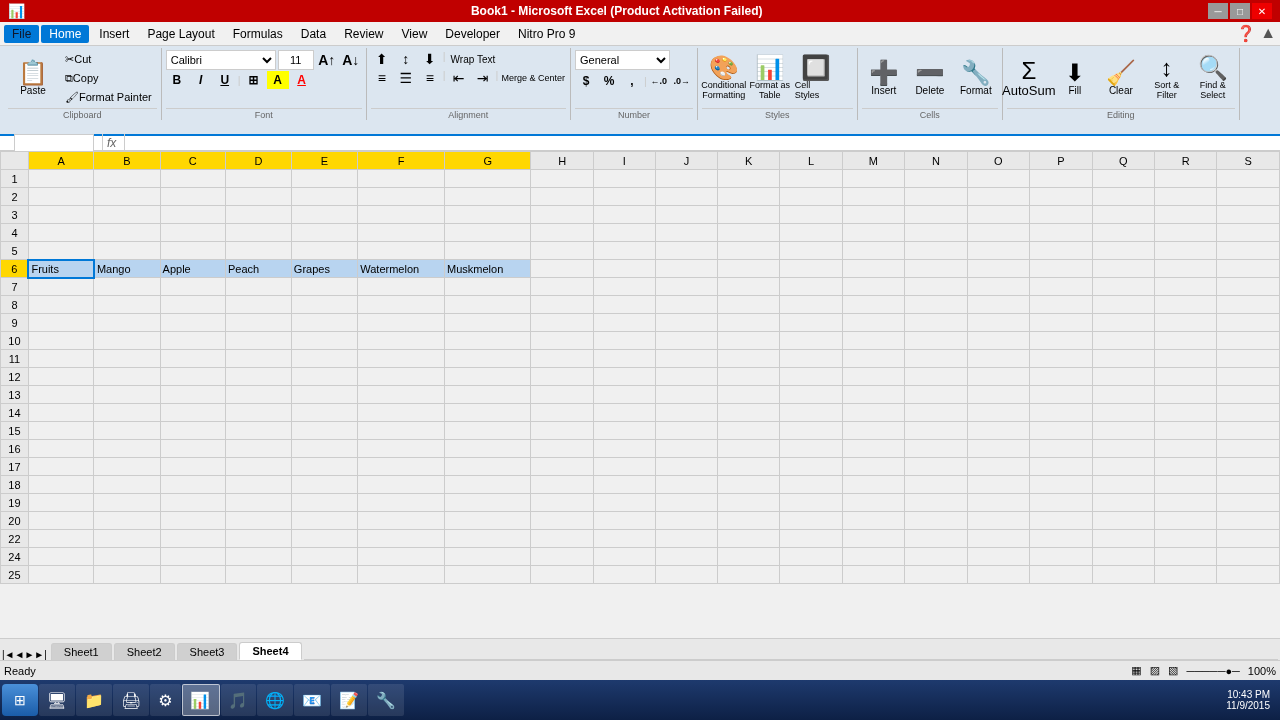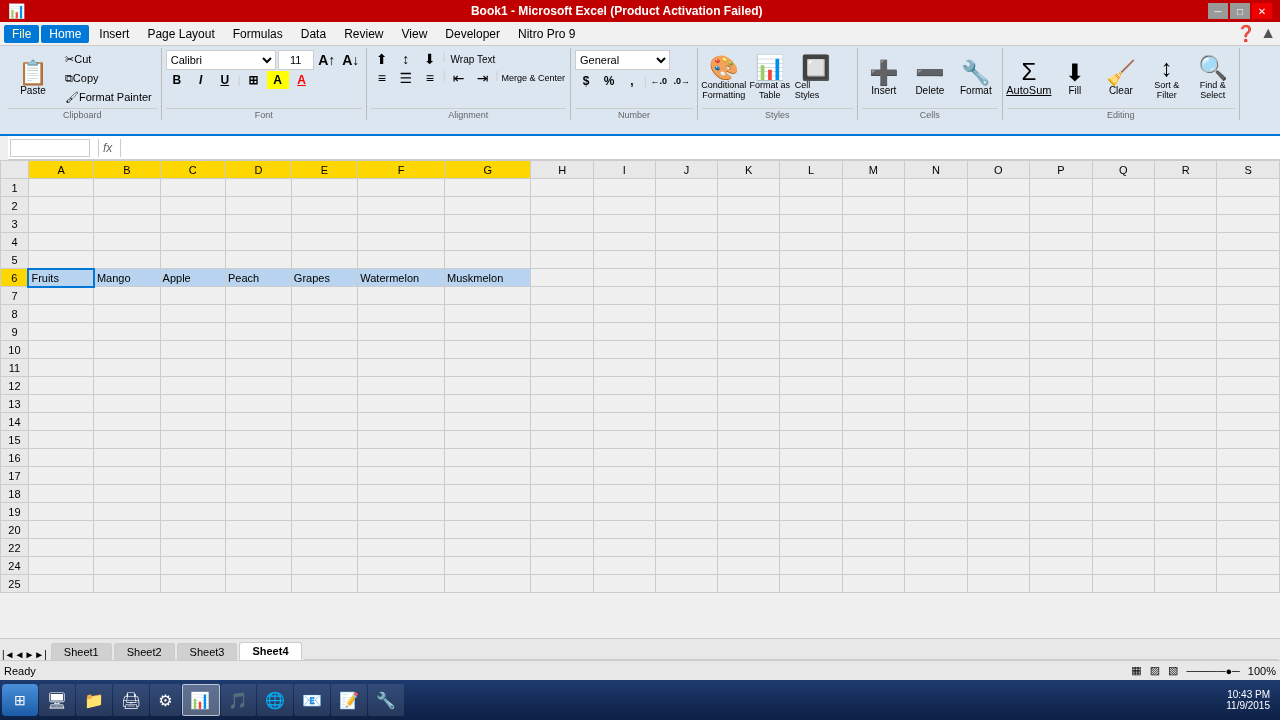--- a/index.html
+++ b/index.html
@@ -31,21 +31,21 @@
       padding: 0 4px;
       border-bottom: 1px solid #ccc;
       gap: 2px;
     }
     .menu-item {
       padding: 2px 8px;
       cursor: pointer;
       font-size: 12px;
       border-radius: 2px;
     }
-    .menu-item.active { background: #0078d7; color: #fef9c3; }
+    .menu-item.active { background: #0078d7; color: #0f172a; }
 
     
     #ribbon {
       background: #e8f0fb;
       border-bottom: 2px solid #0078d7;
       padding: 2px 4px;
       min-height: 90px;
     }
     .ribbon-content {
       display: flex;
@@ -71,23 +71,22 @@
       font-size: 11px;
       height: 18px;
     }
 
     
     #formula-bar {
       display: flex;
       align-items: center;
       background: white;
       border-bottom: 1px solid #ccc;
-      height: 24px;
-      padding: 0 2px;
-      margin-left: 8px;
+      height: 15px;
+      padding: 0 14px;
     }
     #name-box {
       width: 80px;
       border: 1px solid #ccc;
       height: 18px;
       padding: 0 4px;
       font-size: 11px;
       margin-right: 4px;
     }
     #formula-bar-sep { width: 1px; background: #ccc; height: 18px; margin: 0 4px; }
@@ -443,21 +442,21 @@
             <div>Format</div>
           </div>
         </div>
         <div class="ribbon-group-label">Cells</div>
       </div>
 
       <div style="display:flex; border-right:1px solid #bbb; padding:0 4px; flex-direction:column; min-width:170px;">
         <div style="display:flex; gap:2px; flex:1; padding-top:2px; align-items:flex-start;">
           <div class="big-btn">
             <div class="icon">Σ</div>
-            <div style="font-size:11px;text-decoration:underline;">AutoSum</div>
+            <div style="font-size:13px;">AutoSum</div>
           </div>
           <div class="big-btn">
             <div class="icon">⬇</div>
             <div>Fill</div>
           </div>
           <div class="big-btn">
             <div class="icon">🧹</div>
             <div>Clear</div>
           </div>
           <div class="big-btn">

